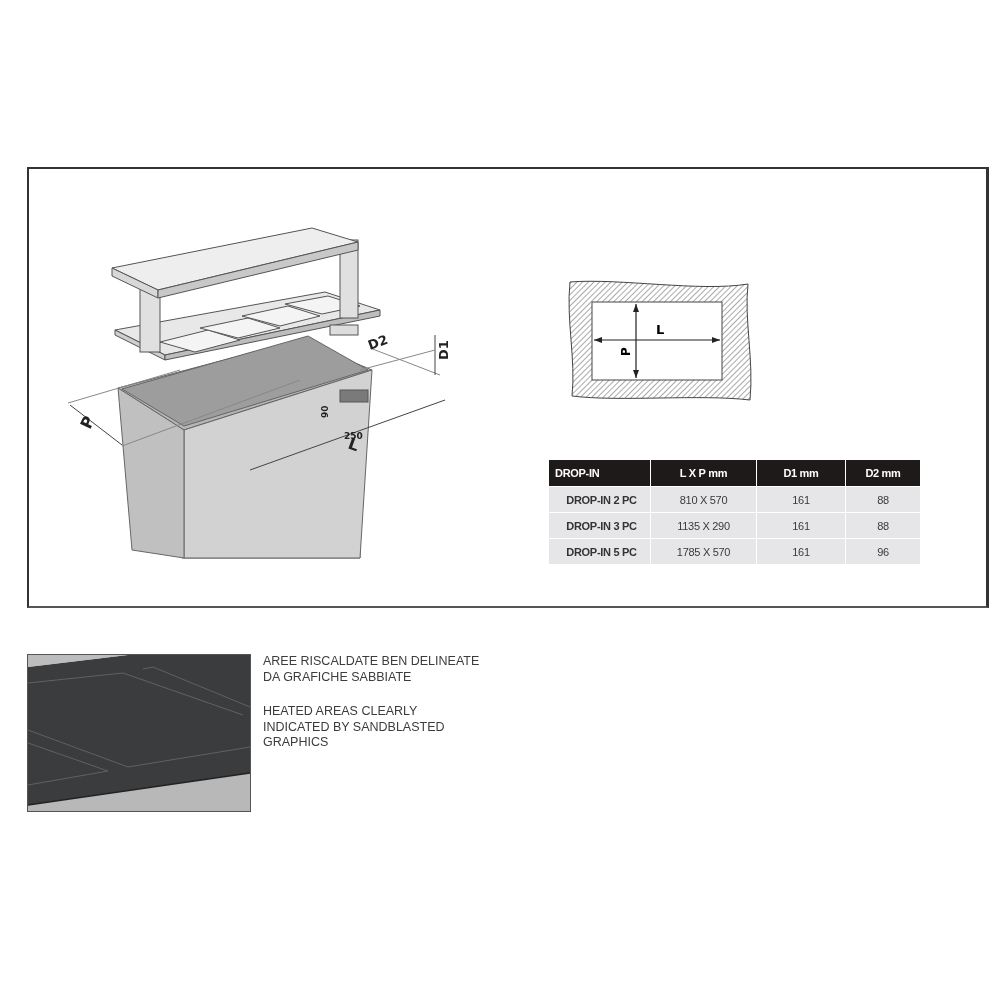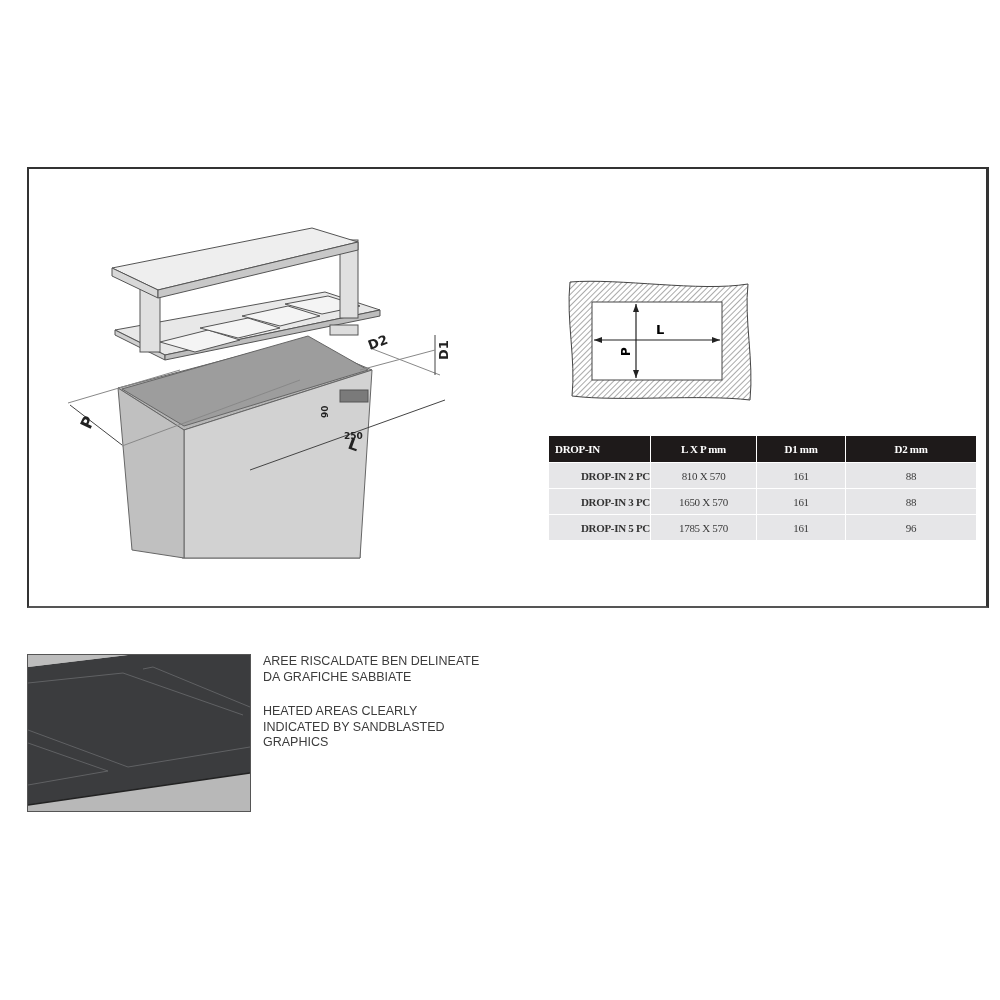--- a/index.html
+++ b/index.html
@@ -1,24 +1,24 @@
 <!DOCTYPE html>
 <html><head>
 <meta charset="utf-8">
 <style>
   html, body { margin:0; padding:0; background:#ffffff; }
   body { width:1000px; height:1000px; position:relative; overflow:hidden; font-family:"Liberation Sans", sans-serif; }
   .main-panel { position:absolute; left:27px; top:167px; width:957px; height:437px; border:2px solid #333333; border-right-width:3px; border-bottom-color:#555; background:#fff; }
   .drawing-3d { position:absolute; left:60px; top:220px; width:400px; height:340px; }
   .cutout { position:absolute; left:560px; top:270px; width:200px; height:140px; }
-  .spec-table { position:absolute; left:549px; top:436px; width:427px; border-collapse:collapse; font-family:Liberation Serif, serif; font-size:11px; }
+  .spec-table { position:absolute; left:549px; top:460px; width:371px; border-collapse:collapse; font-family:Liberation Sans, sans-serif; font-size:11px; }
   .spec-table th { background:#1e1a1a; color:#fff; height:26px; font-weight:bold; text-align:center; border-right:1px solid #fff; padding:0; letter-spacing:-0.3px; }
   .spec-table th:first-child { text-align:left; padding-left:6px; }
   .spec-table td { background:#e6e6e8; height:25px; text-align:center; color:#3a3a3a; border-right:1px solid #fff; border-top:1px solid #fff; padding:0; letter-spacing:-0.3px; }
-  .spec-table td:first-child { text-align:right; padding-left:4px; font-weight:bold; color:#333; }
+  .spec-table td:first-child { text-align:center; padding-left:4px; font-weight:bold; color:#333; }
   .spec-table th:last-child, .spec-table td:last-child { border-right:none; }
   .feature-photo { position:absolute; left:27px; top:654px; width:222px; height:156px; border:1px solid #555; overflow:hidden; }
   .feature-text { position:absolute; left:263px; top:654px; width:240px; font-size:12.5px; line-height:15.5px; color:#3c3c3c; text-transform:uppercase; }
   .feature-text p { margin:0; }
   .feature-text .en { margin-top:19px; }
 </style>
 </head>
 <body>
 
 <div class="main-panel"></div>
@@ -99,21 +99,21 @@
   </thead>
   <tbody>
     <tr>
       <td>DROP-IN 2 PC</td>
       <td>810 X 570</td>
       <td>161</td>
       <td>88</td>
     </tr>
     <tr>
       <td>DROP-IN 3 PC</td>
-      <td>1650 X 570</td>
+      <td>1135 X 290</td>
       <td>161</td>
       <td>88</td>
     </tr>
     <tr>
       <td>DROP-IN 5 PC</td>
       <td>1785 X 570</td>
       <td>161</td>
       <td>96</td>
     </tr>
   </tbody>

